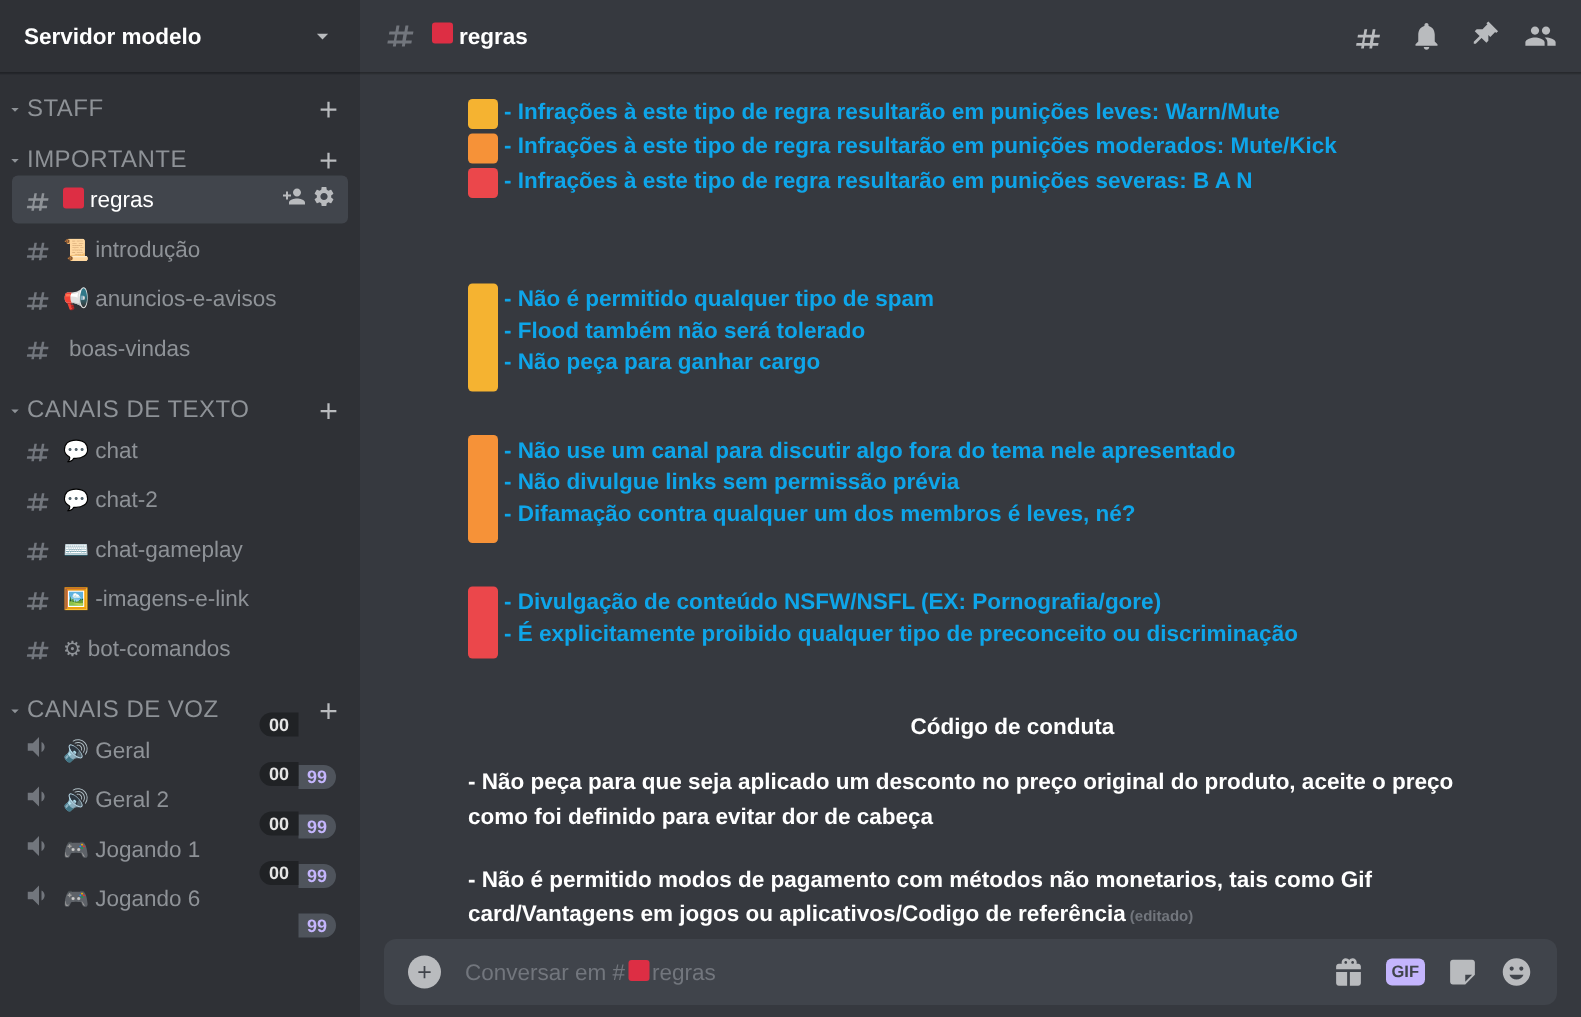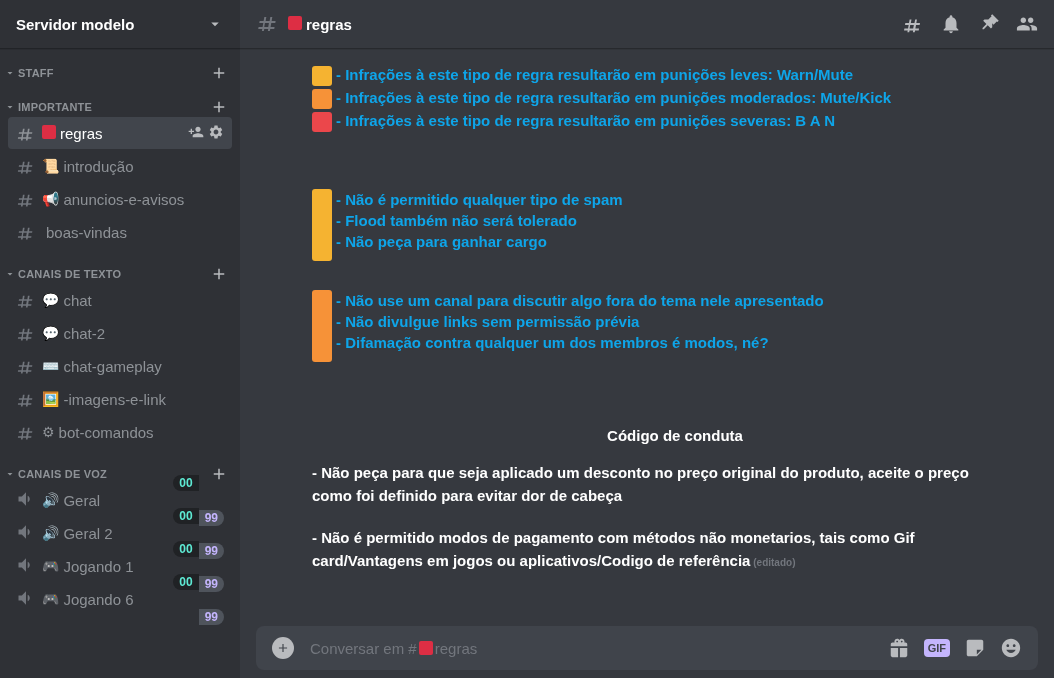--- a/index.html
+++ b/index.html
@@ -40,22 +40,22 @@
   padding: 16px 8px 0 4px;
   display: flex;
   align-items: center;
   justify-content: space-between;
   cursor: pointer;
   color: #8e9297;
 }
 .category-name {
   display: flex;
   align-items: center;
-  font-size: 11px;
-  font-weight: 700;
+  font-size: 16px;
+  font-weight: 400;
   text-transform: uppercase;
   letter-spacing: .02em;
 }
 .category-name svg { width: 12px; height: 12px; fill: currentColor; margin-right: 2px;}
 .category .plus { width: 18px; height: 18px; fill: #b9bbbe; margin-right: 4px; }
 .channel {
   height: 32px;
   margin: 1px 8px 1px 8px;
   padding: 0 8px;
   display: flex;
@@ -87,21 +87,21 @@
   font-size: 15px;
   font-weight: 500;
 }
 .voice-channel .speaker { margin-right: 6px; }
 .voice-channel .speaker svg { width: 20px; height: 20px; fill: #72767d; }
 .voice-channel .emoji { margin-right: 4px; font-size: 14px; }
 .voice-channel .name { flex: 1; }
 .voice-channel .badges { display: flex; gap: 0; }
 .voice-channel .badge {
   background: #202225;
-  color: #5eead4;
+  color: #e5e5e5;
   border-radius: 8px 0 0 8px;
   font-size: 12px;
   font-weight: 600;
   padding: 0 6px;
   min-width: 16px;
   height: 16px;
   line-height: 16px;
   text-align: center;
 }
 .voice-channel .badge.light { background: #4f545c; border-radius: 0 8px 8px 0; color: #c4b5fd; margin-top: 35px;}
@@ -409,24 +409,31 @@
           <div>- Flood também não será tolerado</div>
           <div>- Não peça para ganhar cargo</div>
         </div>
       </div>
       <div class="spacer-block"></div>
       <div class="msg-line">
         <div class="stacked-block" style="background:#f69238;height:72px"></div>
         <div class="msg-text">
           <div>- Não use um canal para discutir algo fora do tema nele apresentado</div>
           <div>- Não divulgue links sem permissão prévia</div>
-          <div>- Difamação contra qualquer um dos membros é modos, né?</div>
+          <div>- Difamação contra qualquer um dos membros é leves, né?</div>
         </div>
       </div>
       <div class="spacer-block"></div>
+      <div class="msg-line">
+        <div class="stacked-block" style="background:#eb474b;height:48px"></div>
+        <div class="msg-text">
+          <div>- Divulgação de conteúdo NSFW/NSFL (EX: Pornografia/gore)</div>
+          <div>- É explicitamente proibido qualquer tipo de preconceito ou discriminação</div>
+        </div>
+      </div>
       <div class="spacer-block"></div>
       <div class="center-head">Código de conduta</div>
       <div class="para">- Não peça para que seja aplicado um desconto no preço original do produto, aceite o preço como foi definido para evitar dor de cabeça</div>
       <div class="para">- Não é permitido modos de pagamento com métodos não monetarios, tais como Gif card/Vantagens em jogos ou aplicativos/Codigo de referência<span class="edited"> (editado)</span></div>
     </div>
 
   <div class="input-wrap">
     <div class="input-bar">
       <div class="plus-circle">
         <svg viewBox="0 0 24 24">

